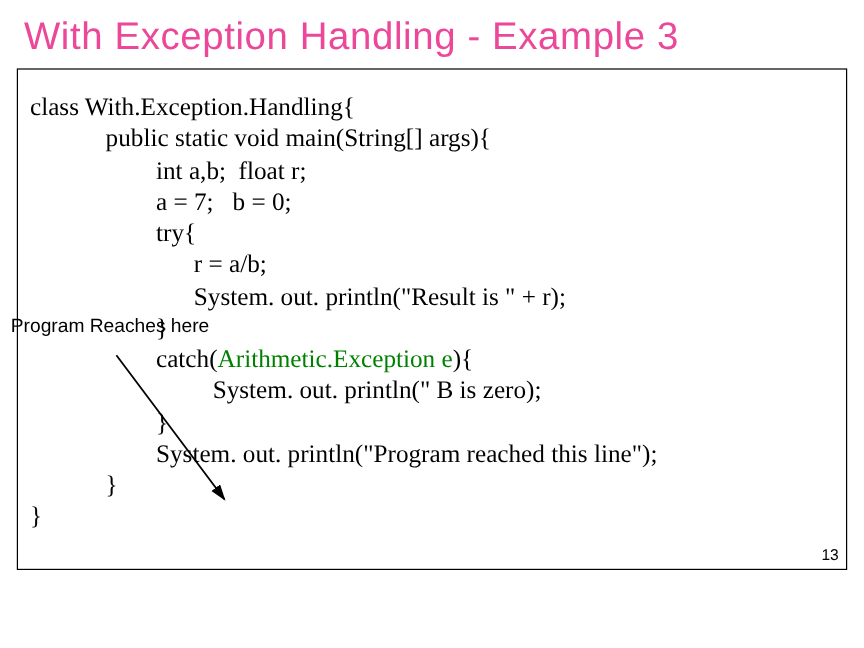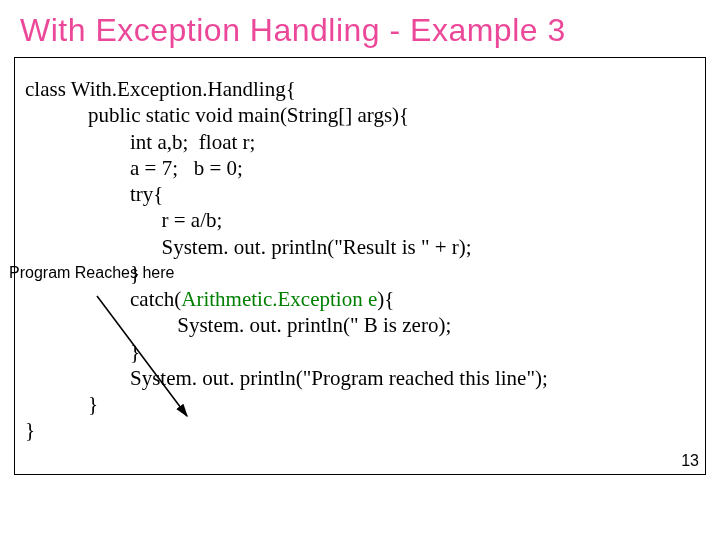--- a/index.html
+++ b/index.html
@@ -50,21 +50,21 @@
     left: 72px;
     top: 228px;
     width: 120px;
     height: 140px;
   }
   .pagenum {
     position: absolute;
     right: 6px;
     bottom: 4px;
     font-family: Arial, sans-serif;
-    font-size: 16px;
+    font-size: 13px;
     color: #000;
   }
 </style>
 </head>
 <body>
 
 <div class="title">With Exception Handling  - Example 3</div>
 
 <div class="frame">
 

